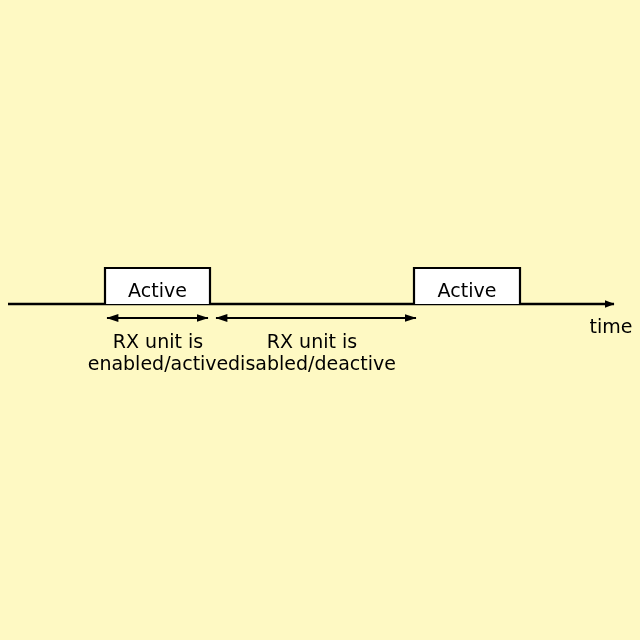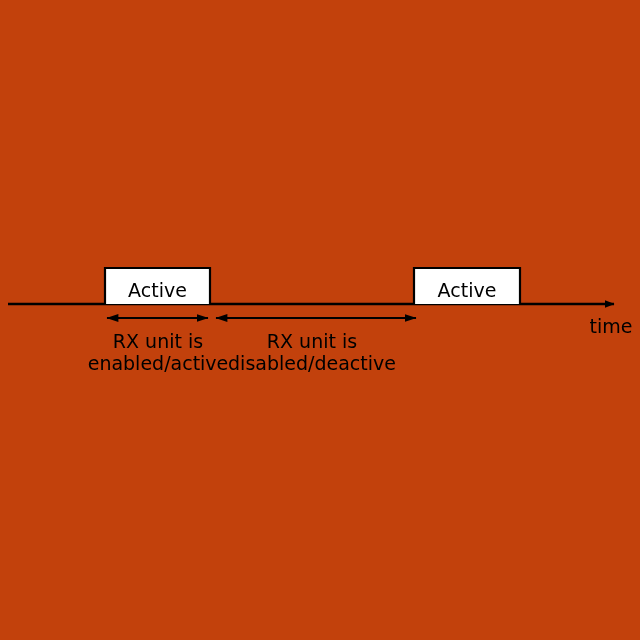--- a/index.html
+++ b/index.html
@@ -7,21 +7,21 @@
     padding: 0;
     background: #ffffff;
   }
   body {
     font-family: "DejaVu Sans", sans-serif;
   }
   #canvas {
     position: relative;
     width: 640px;
     height: 640px;
-    background: #c2410c;
+    background: #fef9c3;
     overflow: hidden;
   }
   #diagram-svg {
     position: absolute;
     left: 0;
     top: 0;
     width: 640px;
     height: 640px;
     display: block;
   }

